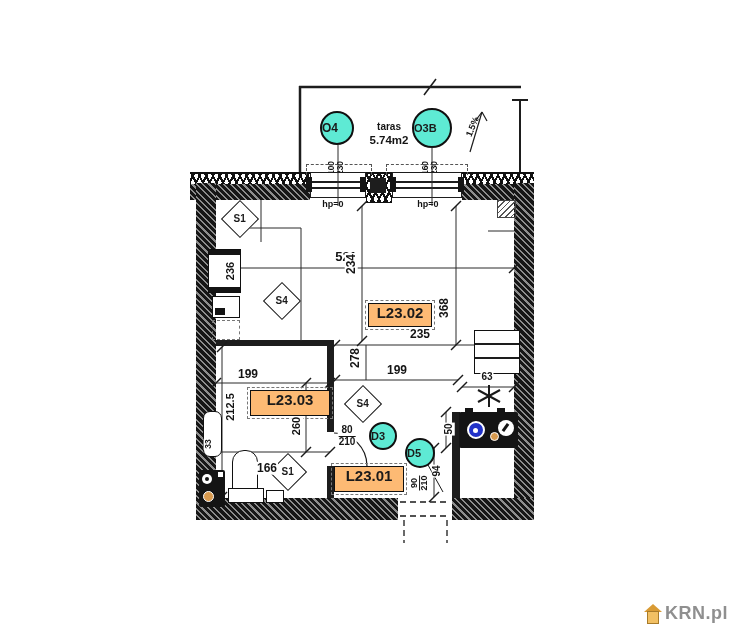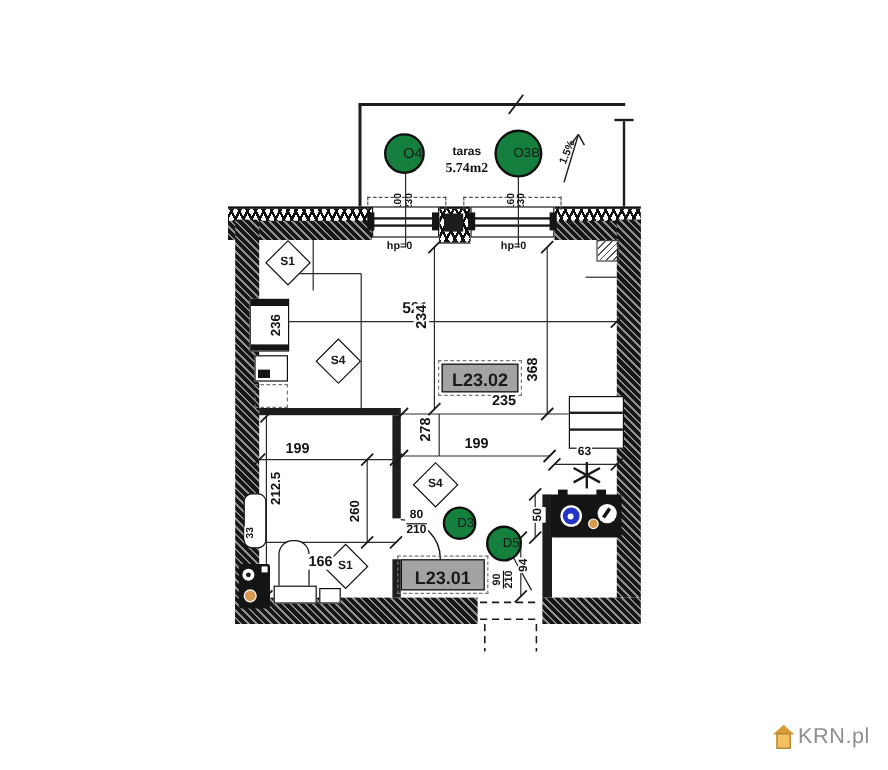--- a/index.html
+++ b/index.html
@@ -18,44 +18,44 @@
     border-top:2px solid #111; border-bottom:1px solid #111; }
   .lhatch { position:absolute; background:repeating-linear-gradient(135deg,#555 0 1px,transparent 1px 4px); border:1px solid #444; }
   
   .dim { position:absolute; transform:translate(-50%,-50%); font-weight:700; color:#141414;
          background:#fff; padding:0 1px; line-height:1.05; white-space:nowrap; text-align:center; }
   .vdim { transform:translate(-50%,-50%) rotate(-90deg); }
   .tilt { transform:translate(-50%,-50%) rotate(-68deg); }
   .stack span { display:block; }
   .fracline { border-bottom:1.5px solid #141414; }
   
-  .circ { position:absolute; border:2.2px solid #101010; border-radius:50%; background:#15803d;
-          display:flex; align-items:center; justify-content:flex-end; font-weight:400; box-sizing:border-box; }
+  .circ { position:absolute; border:2.2px solid #101010; border-radius:50%; background:#5eead4;
+          display:flex; align-items:center; justify-content:flex-start; font-weight:700; box-sizing:border-box; }
   .dia { position:absolute; width:27px; height:27px; border:1.6px solid #101010; background:#fff;
          transform:translate(-50%,-50%) rotate(45deg); display:flex; align-items:center; justify-content:center; box-sizing:border-box; }
   .dia span { transform:rotate(-45deg); font-weight:700; font-size:10px; }
   .rbox { position:absolute; border:1.7px solid #101010; outline:1.4px dashed #777; outline-offset:2px;
-          background:#a3a3a3; display:flex; align-items:flex-end; justify-content:center; font-weight:700; font-size:15px; box-sizing:border-box; }
+          background:#fdba74; display:flex; align-items:flex-start; justify-content:center; font-weight:700; font-size:15px; box-sizing:border-box; }
   
   .winframe { position:absolute; background:#fff; border:1.6px solid #1d1d1d; box-sizing:border-box; }
   .winline { position:absolute; left:0; right:0; height:1.5px; background:#1d1d1d; }
   .sill { position:absolute; border:1.2px dashed #555; border-bottom:none; background:transparent; }
   .cap { position:absolute; width:6px; height:15px; background:#141414; }
   .furn { position:absolute; background:#fff; border:1.8px solid #101010; box-sizing:border-box; }
   .darkunit { position:absolute; background:#141414; border-radius:2px; }
   .dot { position:absolute; border-radius:50%; box-sizing:border-box; }
   svg.lines { position:absolute; left:0; top:0; pointer-events:none; }
   
   .wm { position:absolute; left:644px; top:603px; display:flex; align-items:center; gap:3px; }
   .wm-house { width:18px; height:20px; position:relative; }
   .wm-house:before { content:""; position:absolute; left:0; top:0; width:0; height:0;
       border-left:9px solid transparent; border-right:9px solid transparent; border-bottom:8px solid #d99b34; }
   .wm-house:after { content:""; position:absolute; left:3px; top:7px; width:10px; height:11px;
       background:#f2c063; border:1px solid #a87b2a; }
-  .wm-text { font-size:18px; font-weight:400; color:#8f8f8f; letter-spacing:.5px; }
+  .wm-text { font-size:18px; font-weight:700; color:#8f8f8f; letter-spacing:.5px; }
 </style>
 </head>
 <body>
 
 <div id="stage">
 
   <div class="ins" style="left:190px; top:172px; width:120px; height:12px;"></div>
   <div class="wall" style="left:190px; top:184px; width:120px; height:16px;"></div>
   <div class="ins" style="left:366px; top:172px; width:26px; height:28px;"></div>
   <div class="iwall" style="left:370px; top:178px; width:16px; height:15px;"></div>
@@ -76,21 +76,21 @@
 
   <div class="circ" style="left:320px; top:111px; width:34px; height:34px; font-size:12px;">
     <span>O4</span>
   </div>
   <div class="circ" style="left:412px; top:108px; width:40px; height:40px; font-size:11px;">
     <span>O3B</span>
   </div>
   <div class="dim" style="left:389px; top:127px; font-size:10px;">
     <span>taras</span>
   </div>
-  <div class="dim" style="left:389px; top:140px; font-size:11.5px;font-family:Liberation Serif, serif;">
+  <div class="dim" style="left:389px; top:140px; font-size:11.5px;">
     <span>5.74m2</span>
   </div>
   <div class="dim tilt" style="left:473px; top:127px; font-size:9px; background:transparent;">
     <span>1.5%</span>
   </div>
   <div class="dim vdim stack" style="left:336px; top:168px; font-size:8.5px;">
     <span>100</span>
       <span>230</span>
   </div>
   <div class="dim vdim stack" style="left:430px; top:168px; font-size:8.5px;">
@@ -239,20 +239,23 @@
     <div style="position:absolute; right:2px; top:2px; width:5px; height:5px; background:#fff;"></div>
     <div class="dot" style="left:4px; top:21px; width:11px; height:11px; background:#d89a4e; border:1.5px solid #fff;"></div>
   </div>
   <div class="furn" style="left:232px; top:450px; width:26px; height:42px; border-radius:12px 12px 3px 3px;"></div>
   <div class="furn" style="left:228px; top:488px; width:36px; height:15px; border-width:1.4px;"></div>
   <div class="furn" style="left:266px; top:490px; width:18px; height:13px; border-width:1.4px;"></div>
 
   <div class="rbox" style="left:368px; top:303px; width:64px; height:24px;">
     <span>L23.02</span>
   </div>
+  <div class="rbox" style="left:250px; top:390px; width:80px; height:26px;">
+    <span>L23.03</span>
+  </div>
   <div class="rbox" style="left:334px; top:466px; width:70px; height:26px;">
     <span>L23.01</span>
   </div>
 
   <div class="dia" style="left:240px; top:219px;">
       <span>S1</span>
     </div>
   <div class="dia" style="left:282px; top:301px;">
       <span>S4</span>
     </div>

